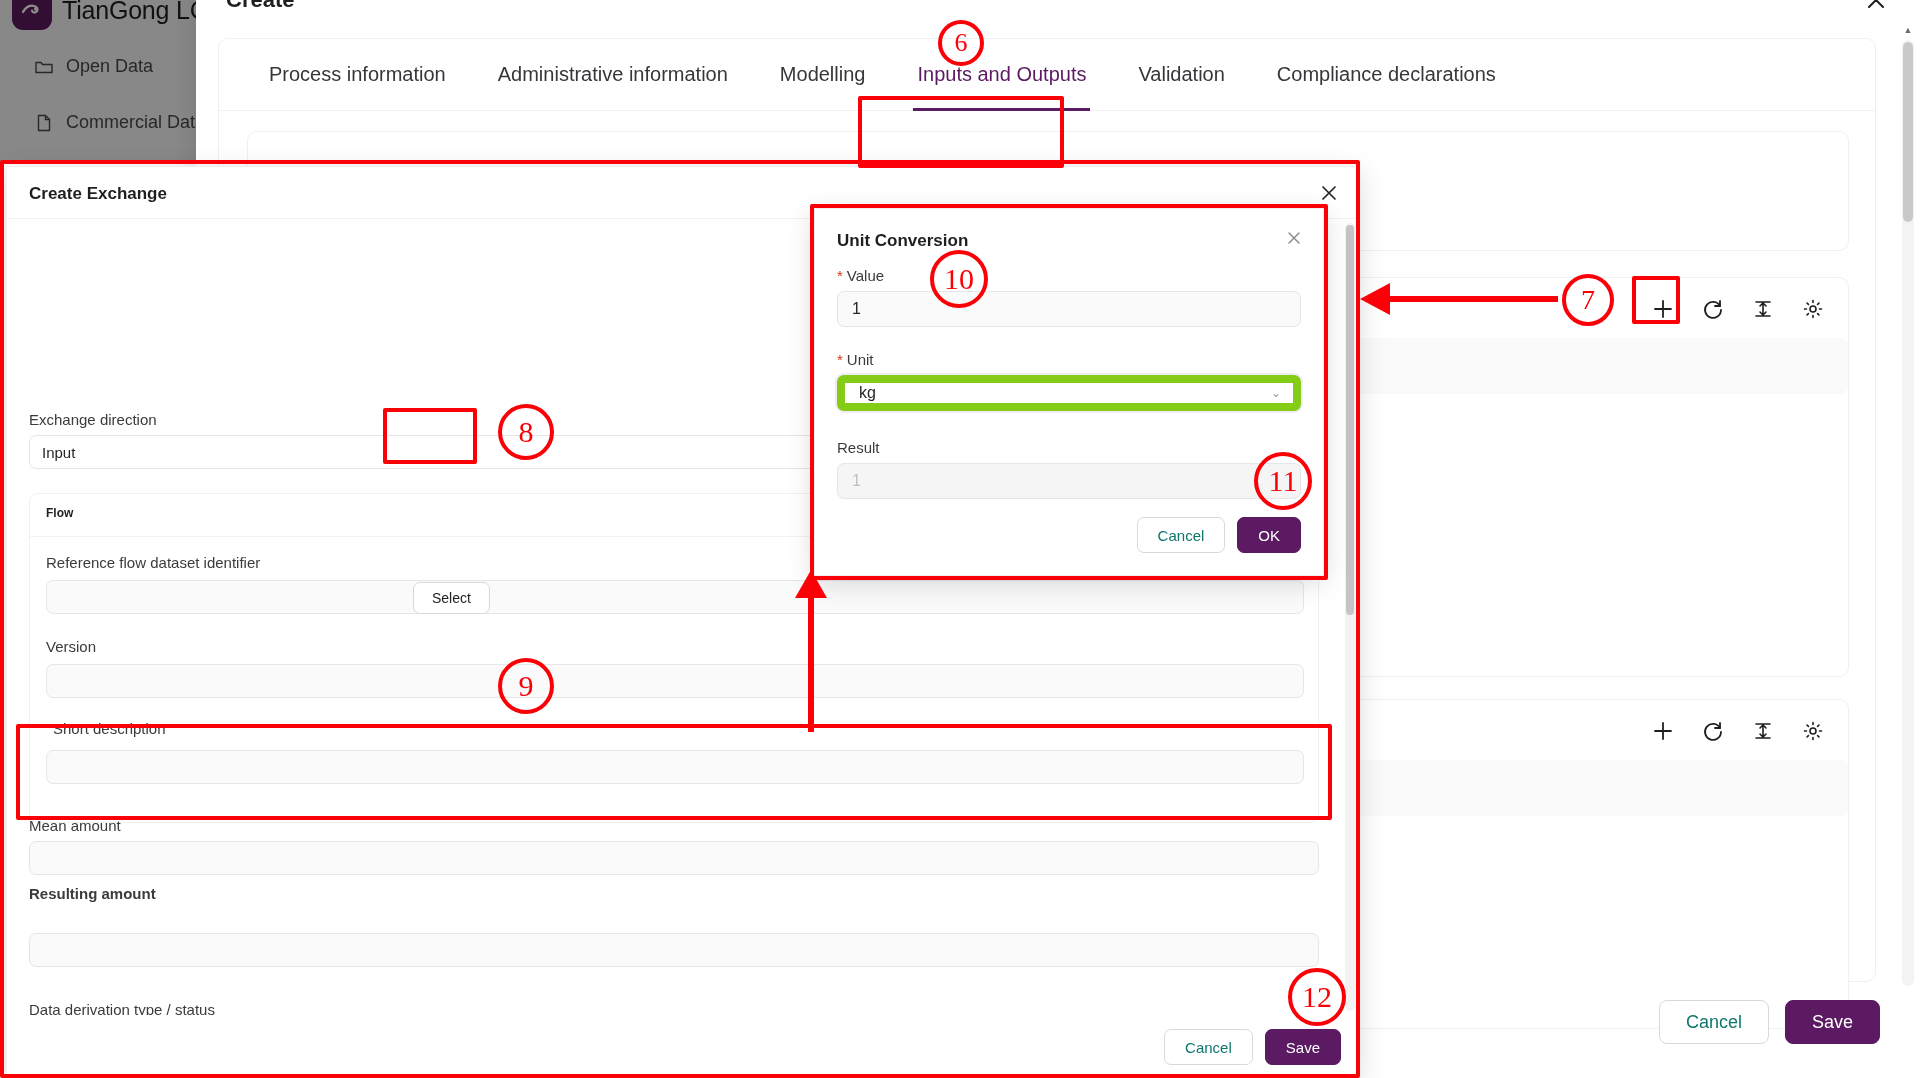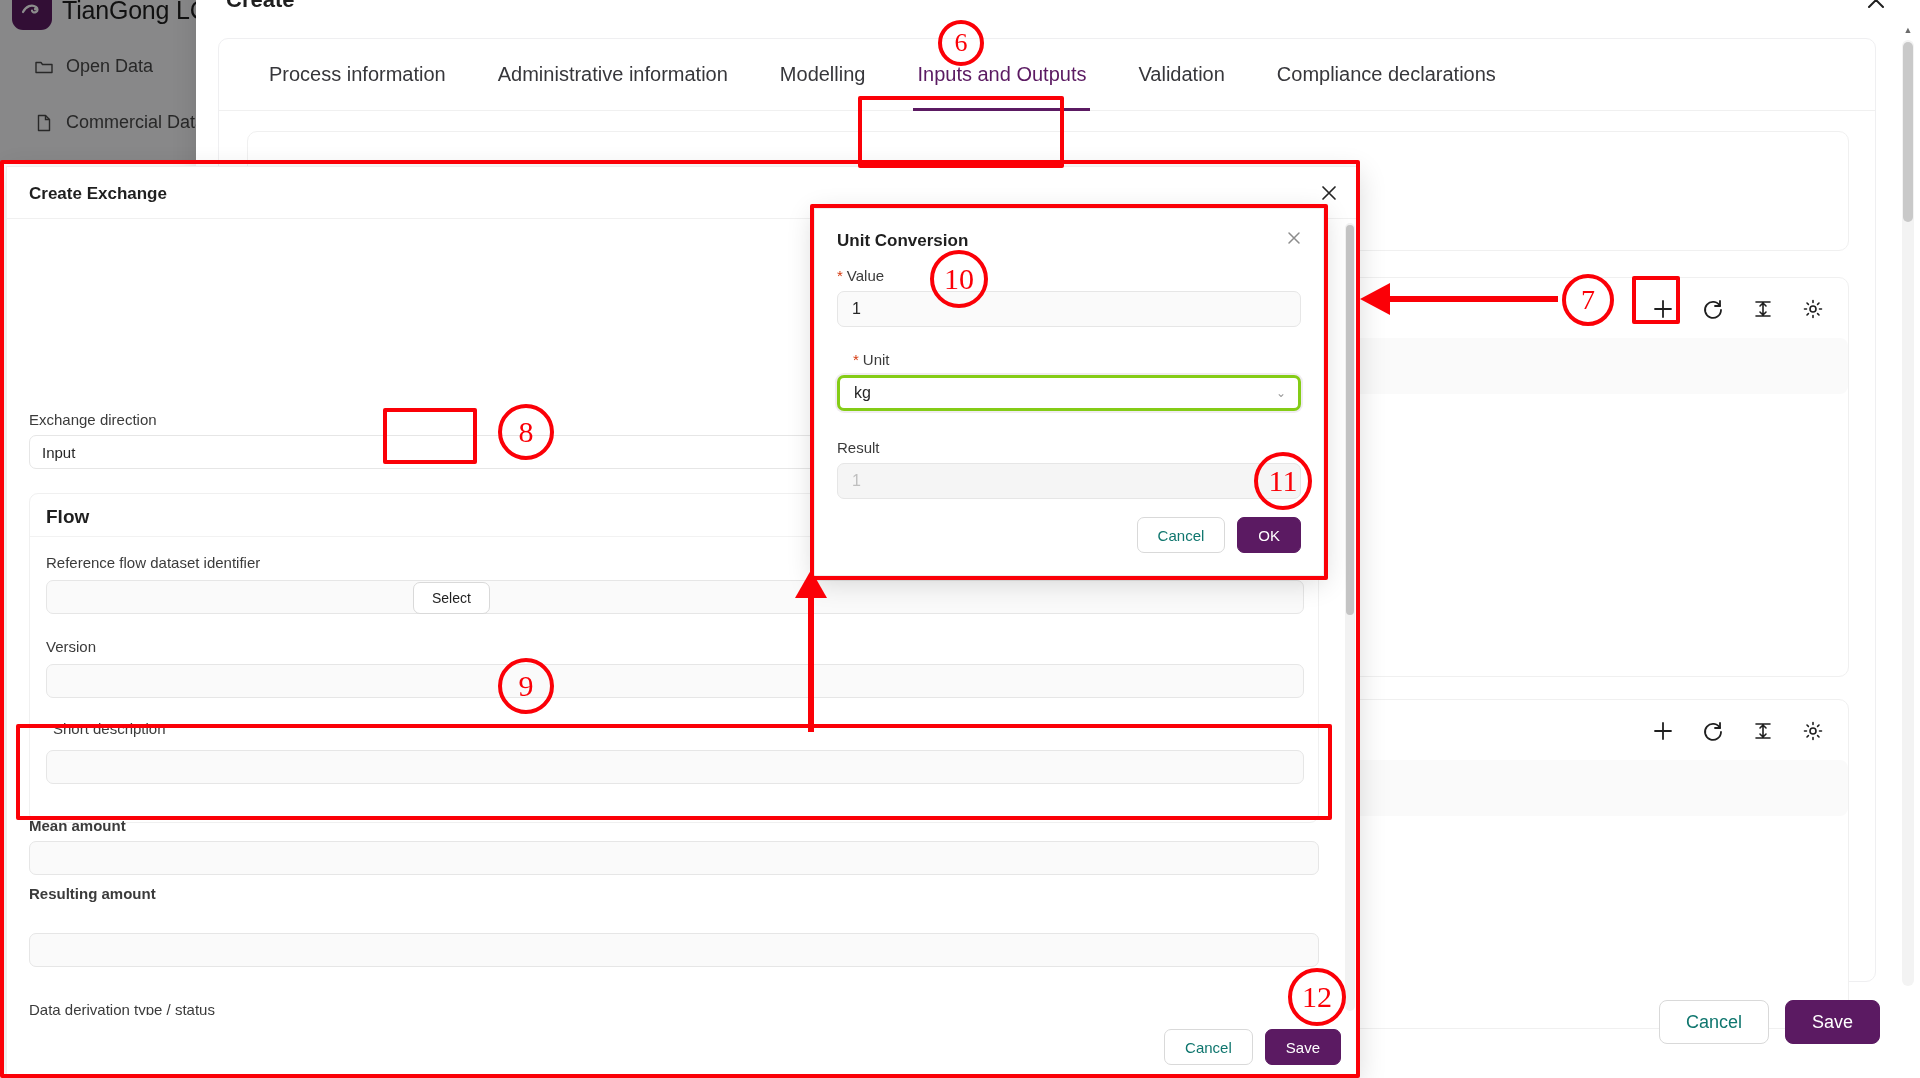--- a/index.html
+++ b/index.html
@@ -149,21 +149,21 @@
   .inp {
     height:34px; border:1px solid #e6e6e6; border-radius:7px; background:#fafafa;
     display:flex; align-items:center; padding:0 12px; font-size:15px; color:#262626;
   }
   .inp.filled { background:#fff; }
 
   .group-card {
     position:absolute; border:1px solid #f0f0f0; border-radius:9px; background:#fff;
   }
   .group-title {
-    position:absolute; left:16px; top:12px; font-size:19px; font-weight:700; color:#1f1f1f;
+    position:absolute; left:16px; top:12px; font-size:12px; font-weight:700; color:#1f1f1f;
   }
   .group-sep { position:absolute; left:0; right:0; top:42px; height:1px; background:#f2f2f2; }
 
   .select-btn {
     position:absolute; height:32px; padding:0 18px; border:1px solid #d9d9d9; border-radius:7px;
     background:#fff; font-size:14px; color:#1f1f1f; cursor:pointer;
     display:flex; align-items:center; justify-content:center;
   }
 
   .chev { position:absolute; right:12px; top:50%; transform:translateY(-50%); font-size:12px; color:#9a9a9a; }
@@ -186,21 +186,21 @@
   }
   .unit-title { position:absolute; left:22px; top:22px; font-size:17px; font-weight:700; color:#1f1f1f; }
   .unit-close {
     position:absolute; right:14px; top:14px; width:30px; height:30px; border:none; background:transparent;
     border-radius:5px; display:flex; align-items:center; justify-content:center; cursor:pointer; color:#8c8c8c;
   }
   .unit-inp {
     position:absolute; left:22px; right:22px; height:36px; border:1px solid #e6e6e6; border-radius:7px;
     background:#fafafa; display:flex; align-items:center; padding:0 14px; font-size:16px; color:#262626;
   }
-  .unit-inp.focused { background:#fff; border:3px solid #84cc16; box-shadow:0 0 0 2px rgba(111,64,118,.10); }
+  .unit-inp.focused { background:#fff; border:8px solid #84cc16; box-shadow:0 0 0 2px rgba(111,64,118,.10); }
   .unit-inp.disabled { background:#f5f5f5; color:#bfbfbf; }
   .unit-footer { position:absolute; right:22px; bottom:22px; display:flex; gap:12px; }
 
   
   .ann-rect {
     position:absolute; border:4px solid #fb0007; pointer-events:none; border-radius:2px;
   }
   .ann-circle {
     position:absolute; border:4px solid #fb0007; border-radius:50%;
     display:flex; align-items:center; justify-content:center;
@@ -373,21 +373,21 @@
         <div class="inp" style="position:absolute;left:16px;top:170px;width:1258px;">
           <span></span>
         </div>
 
         <div class="field-label" style="position:absolute;left:16px;top:226px;margin-left:7px;">Short description</div>
         <div class="inp" style="position:absolute;left:16px;top:256px;width:1258px;">
           <span></span>
         </div>
       </div>
 
-      <div class="field-label" style="position:absolute;left:22px;top:598px;font-weight:bold;">Mean amount</div>
+      <div class="field-label" style="position:absolute;left:22px;top:598px;">Mean amount</div>
       <div class="inp" style="position:absolute;left:22px;top:622px;width:1290px;">
         <span></span>
       </div>
 
       <div class="field-label" style="position:absolute;left:22px;top:666px;font-weight:bold;">Resulting amount</div>
       <div class="inp" style="position:absolute;left:22px;top:714px;width:1290px;">
         <span></span>
       </div>
 
       <div class="field-label" style="position:absolute;left:22px;top:782px;">Data derivation type / status</div>
@@ -412,21 +412,21 @@
         </svg>
     </button>
 
     <div class="field-label" style="position:absolute;left:22px;top:58px;">
       <span class="req-star">*</span><span>Value</span>
     </div>
     <div class="unit-inp" style="top:82px;">
       <span>1</span>
     </div>
 
-    <div class="field-label" style="position:absolute;left:22px;top:142px;margin-left:16px;">
+    <div class="field-label" style="position:absolute;left:22px;top:142px;">
       <span class="req-star">*</span><span>Unit</span>
     </div>
     <div class="unit-inp focused" style="top:166px;">
       <span>kg</span>
       <span class="chev">⌄</span>
     </div>
 
     <div class="field-label" style="position:absolute;left:22px;top:230px;">Result</div>
     <div class="unit-inp disabled" style="top:254px;">
       <span>1</span>

